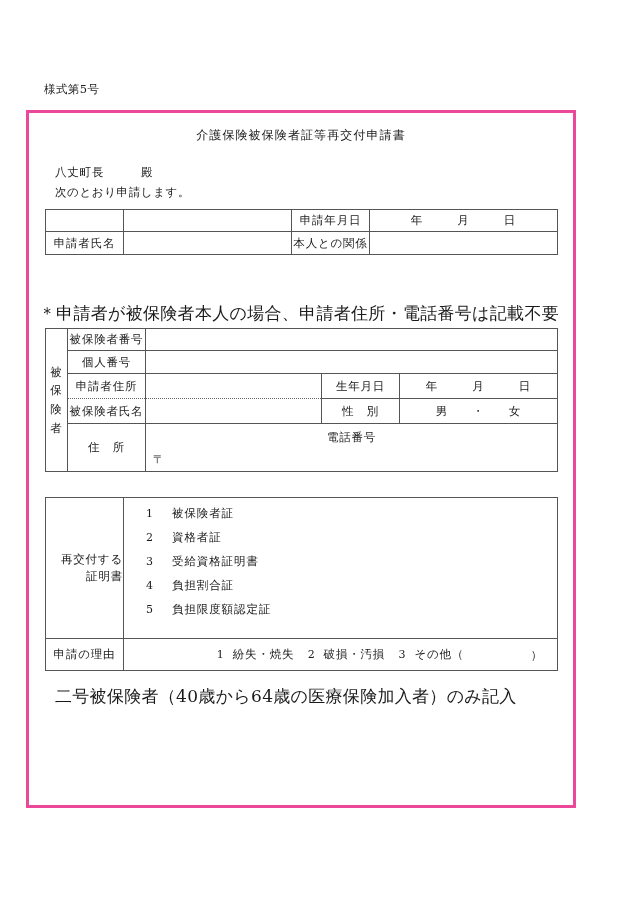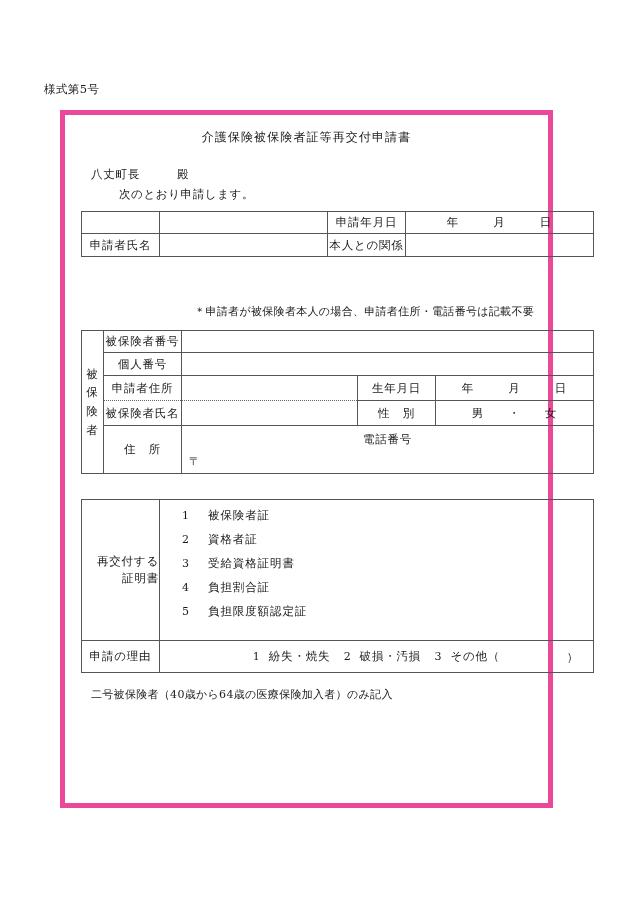--- a/index.html
+++ b/index.html
@@ -22,25 +22,25 @@
     left: 44px;
     top: 82px;
     font-size: 11.5px;
     letter-spacing: .4px;
     white-space: nowrap;
   }
 
   
   .frame {
     position: absolute;
-    left: 60px;
+    left: 26px;
     top: 110px;
-    width: 493px;
+    width: 550px;
     height: 698px;
-    border: 5px solid #ec4899;
+    border: 3px solid #ec4899;
     box-sizing: border-box;
   }
 
   
   .doc-title {
     position: absolute;
     left: 0;
     top: 14px;
     width: 100%;
     text-align: center;
@@ -57,25 +57,24 @@
     font-family: Liberation Mono, monospace;
   }
   .addressee .hon { display: inline-block; min-width: 86px; }
   .lead-line {
     position: absolute;
     left: 26px;
     top: 72px;
     font-size: 11.5px;
     letter-spacing: .6px;
     white-space: nowrap;
-    margin-left: 28px;
   }
   .note {
     position: absolute;
-    font-size: 11px;
+    font-size: 17px;
     letter-spacing: .3px;
     white-space: nowrap;
   }
   .note-applicant { right: 14px; top: 189px; }
   .note-second    { left: 26px;  top: 572px; }
 
   
   table.grid {
     position: absolute;
     border-collapse: collapse;

